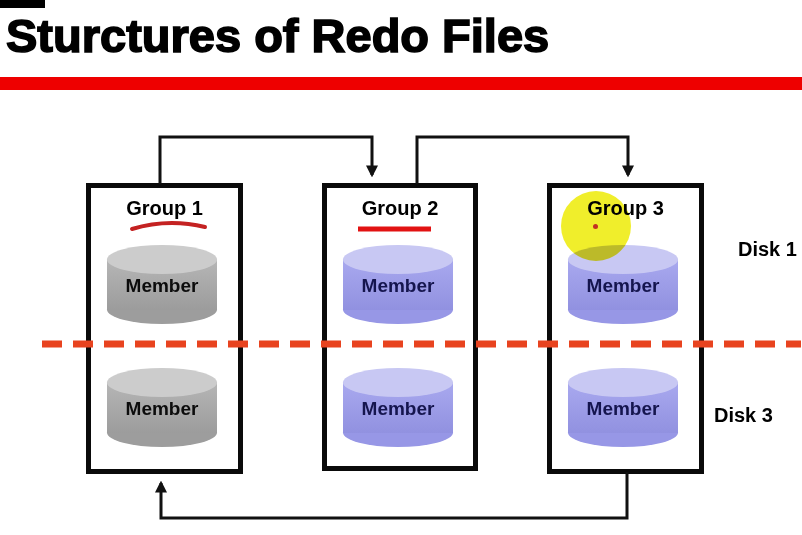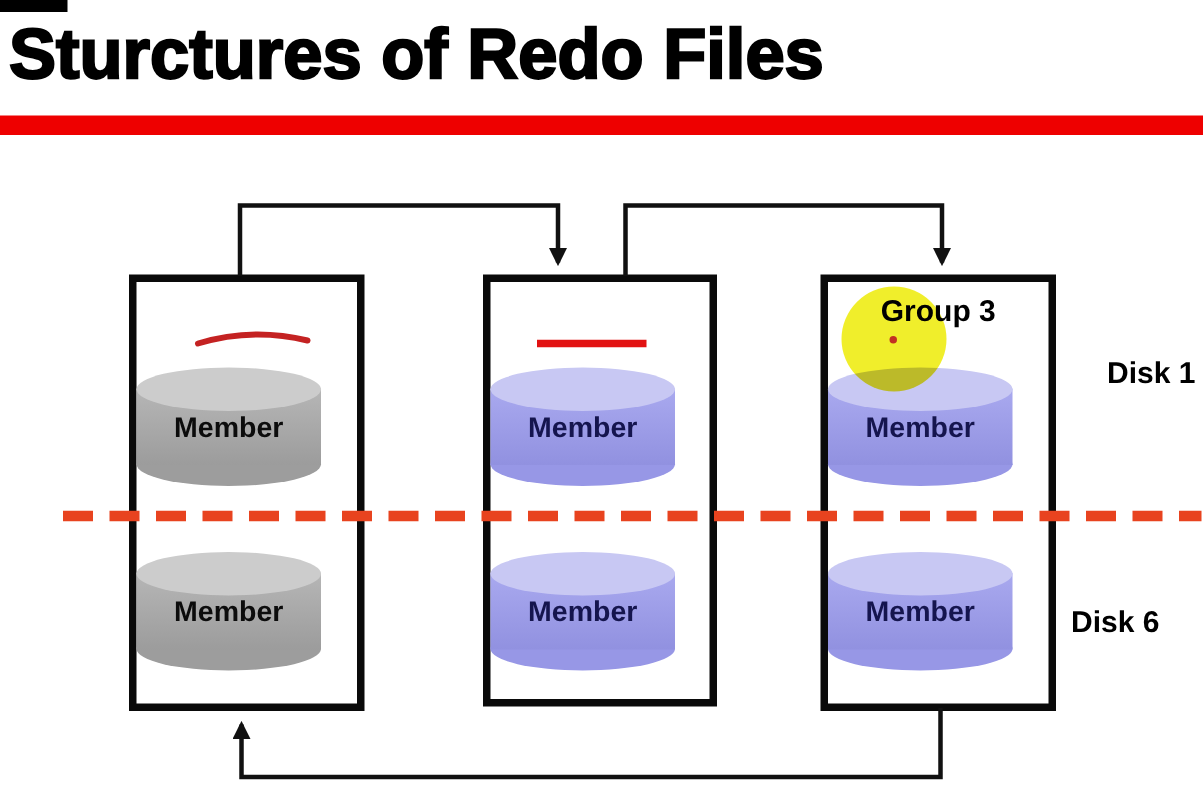--- a/index.html
+++ b/index.html
@@ -21,21 +21,21 @@
     border:5px solid #0a0a0a; box-sizing:border-box; z-index:1;
   }
   .gb1 { left:86px;  width:157px; height:291px; }
   .gb2 { left:322px; width:156px; height:288px; }
   .gb3 { left:547px; width:157px; height:291px; }
   .group-label {
     position:absolute; left:0; right:0; top:9px; text-align:center;
     font-size:20px; font-weight:bold; color:#000; z-index:2;
   }
   
-  .cyl { position:absolute; left:0; width:123px; height:79px; z-index:2; }
+  .cyl { position:absolute; left:16px; width:110px; height:79px; z-index:2; }
   .cyl-top-pos    { top:57px; }
   .cyl-bottom-pos { top:180px; }
   .cyl .ell-bottom { position:absolute; left:0; right:0; bottom:0; height:29px; border-radius:50%; }
   .cyl .mid        { position:absolute; left:0; right:0; top:14px; height:51px; }
   .cyl .ell-top    { position:absolute; left:0; right:0; top:0; height:29px; border-radius:50%; }
   .cyl-gray .ell-bottom { background:#9d9d9d; }
   .cyl-gray .mid        { background:linear-gradient(#b6b6b6,#9c9c9c); }
   .cyl-gray .ell-top    { background:#cccccc; }
   .cyl-blue .ell-bottom { background:#9797e6; }
   .cyl-blue .mid        { background:linear-gradient(#a9a9ef,#9191e0); }
@@ -70,35 +70,37 @@
 </head>
 <body>
 
 <div class="page">
 
   <div class="corner-bar"></div>
   <h1 class="page-title">Sturctures of Redo Files</h1>
   <div class="title-rule"></div>
 
   <div class="group-box gb1">
+    <div class="group-label">Group 1</div>
     <div class="cyl cyl-gray cyl-top-pos">
       <div class="ell-bottom"></div>
       <div class="mid"></div>
       <div class="ell-top"></div>
       <div class="member-label member-dark">Member</div>
     </div>
     <div class="cyl cyl-gray cyl-bottom-pos">
       <div class="ell-bottom"></div>
       <div class="mid"></div>
       <div class="ell-top"></div>
       <div class="member-label member-dark">Member</div>
     </div>
   </div>
 
   <div class="group-box gb2">
+    <div class="group-label">Group 2</div>
     <div class="cyl cyl-blue cyl-top-pos">
       <div class="ell-bottom"></div>
       <div class="mid"></div>
       <div class="ell-top"></div>
       <div class="member-label member-navy">Member</div>
     </div>
     <div class="cyl cyl-blue cyl-bottom-pos">
       <div class="ell-bottom"></div>
       <div class="mid"></div>
       <div class="ell-top"></div>
@@ -118,21 +120,21 @@
       <div class="ell-bottom"></div>
       <div class="mid"></div>
       <div class="ell-top"></div>
       <div class="member-label member-navy">Member</div>
     </div>
     <div class="highlight-circle"></div>
     <div class="pointer-dot"></div>
   </div>
 
   <div class="disk-label disk1">Disk 1</div>
-  <div class="disk-label disk2">Disk 6</div>
+  <div class="disk-label disk2">Disk 3</div>
 
   <svg class="overlay" width="802" height="535" viewBox="0 0 802 535">
     <defs>
       <marker id="ah" viewBox="0 0 10 10" refX="8" refY="5" markerWidth="4" markerHeight="4" orient="auto">
         <path d="M0,0 L10,5 L0,10 z" fill="#111"></path>
       </marker>
     </defs>
     <polyline points="160,184 160,137 372,137 372,175" fill="none" stroke="#111" stroke-width="3" marker-end="url(#ah)"></polyline>
     <polyline points="417,184 417,137 628,137 628,175" fill="none" stroke="#111" stroke-width="3" marker-end="url(#ah)"></polyline>
     <polyline points="627,472 627,518 161,518 161,483" fill="none" stroke="#111" stroke-width="3" marker-end="url(#ah)"></polyline>

